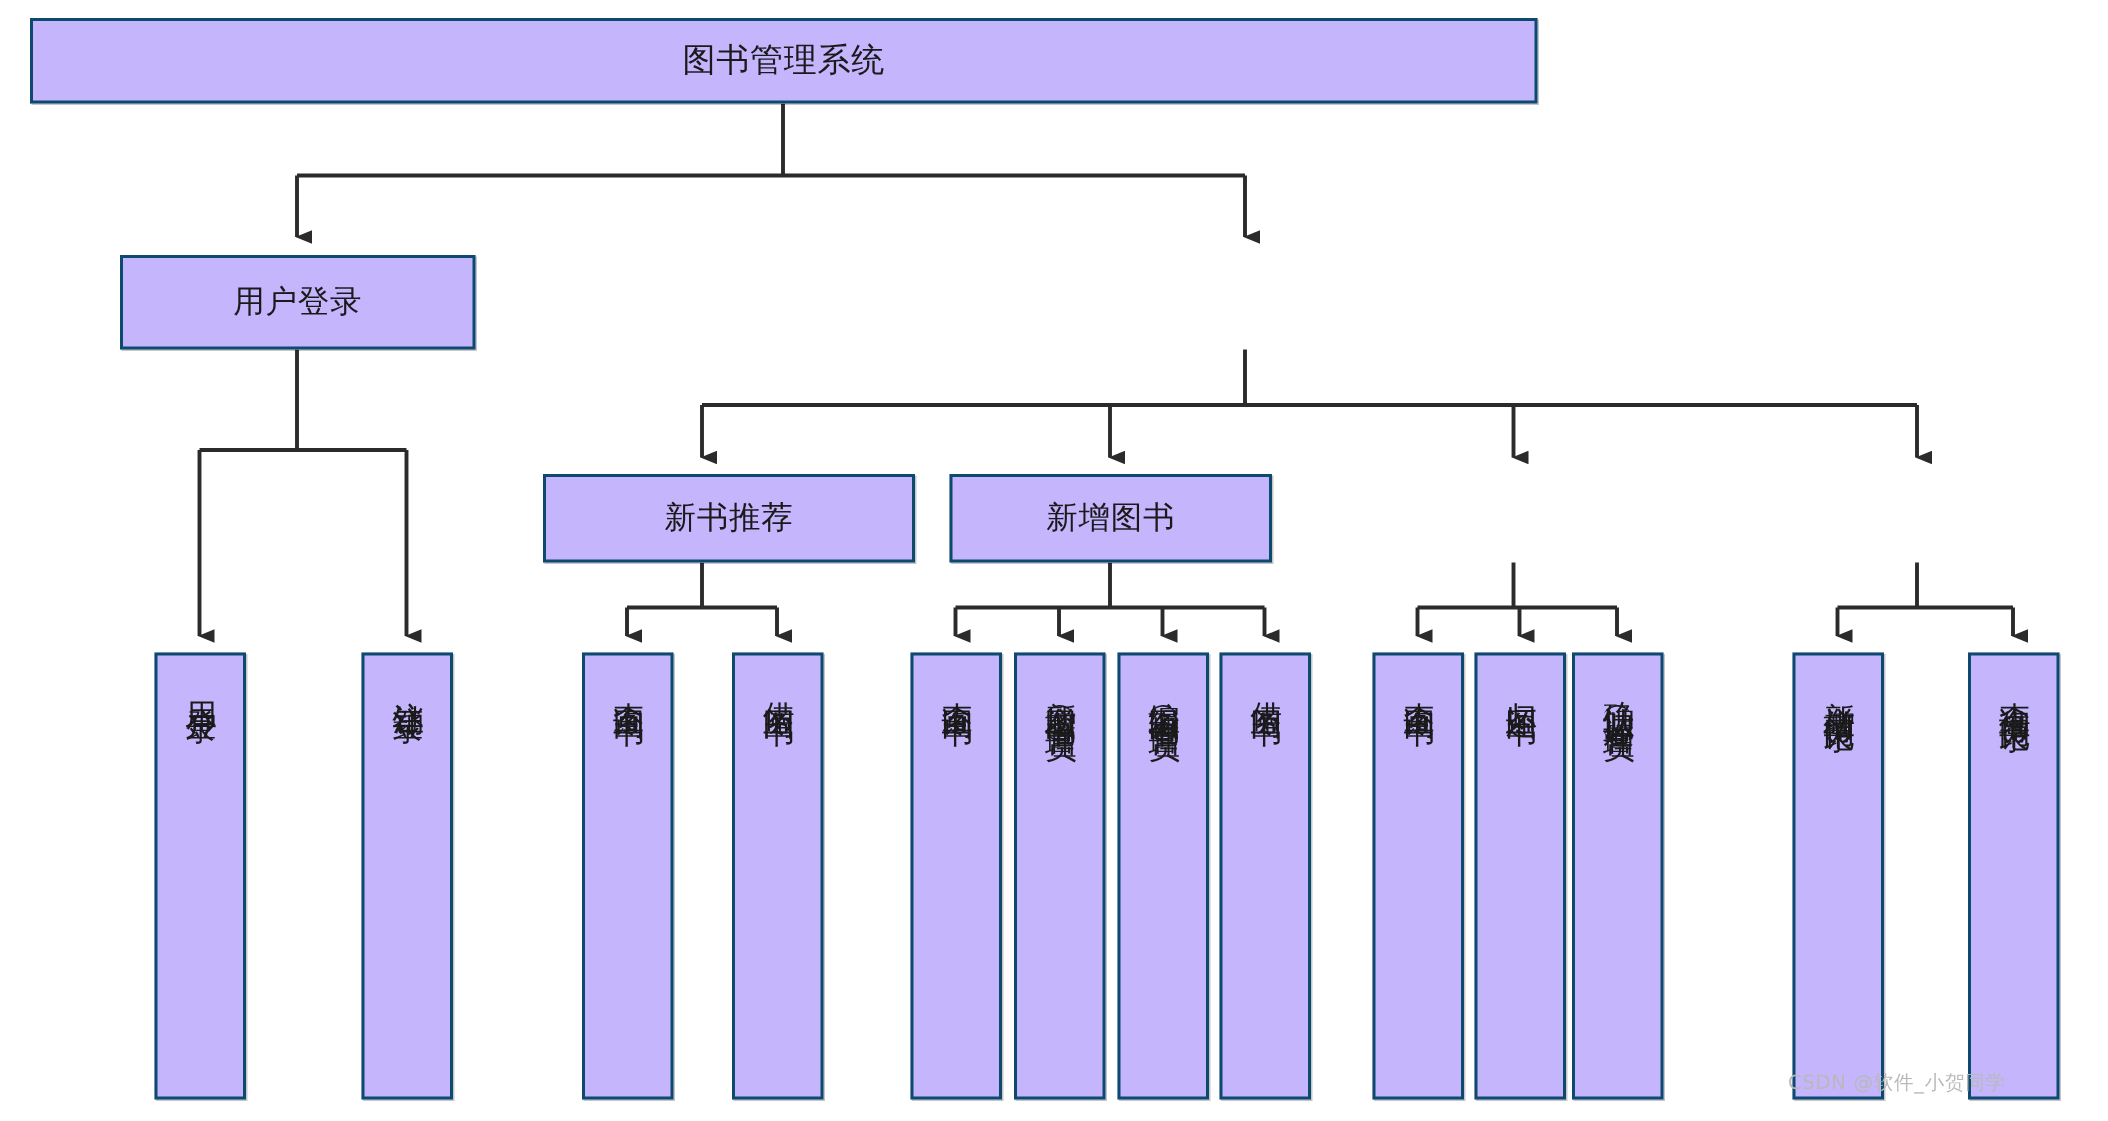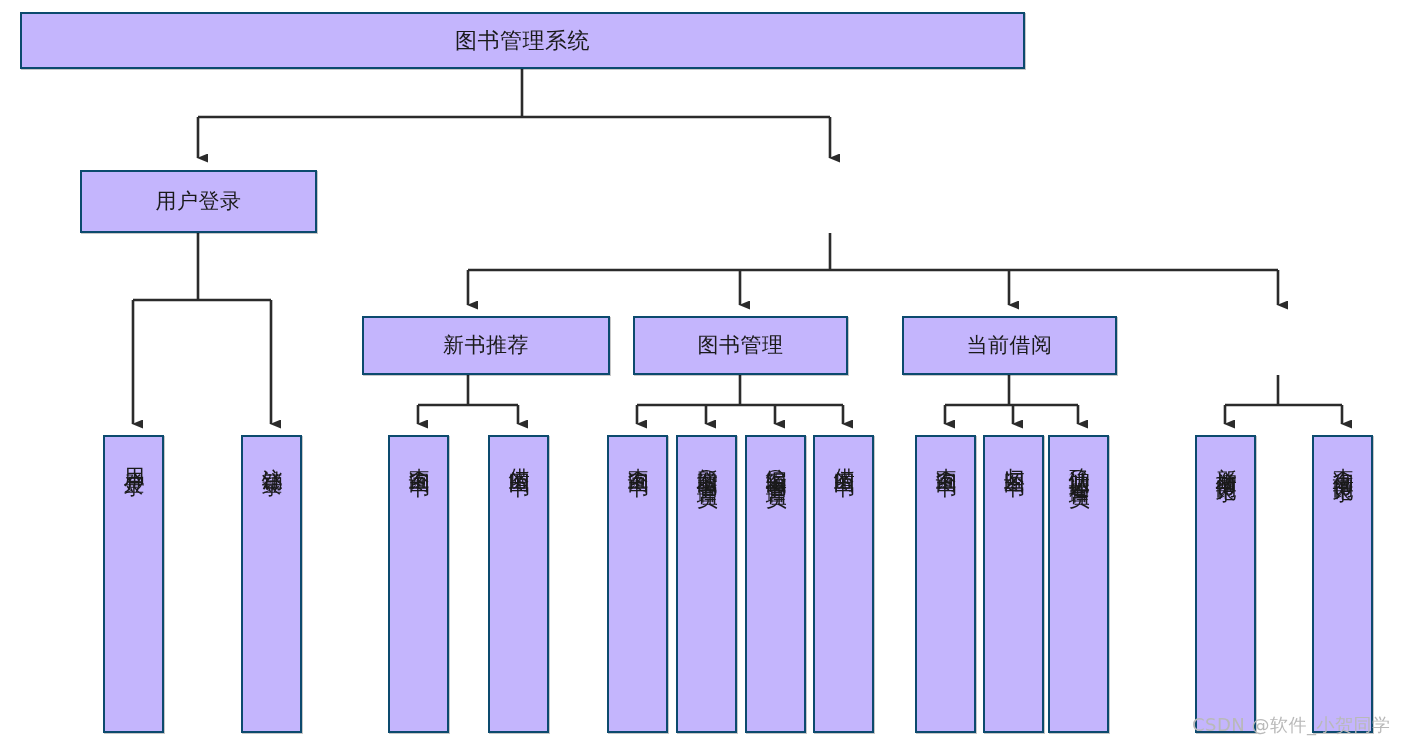--- a/index.html
+++ b/index.html
@@ -57,21 +57,21 @@
     letter-spacing: 3px;
     white-space: normal;
     max-height: 270px;
   }
   .node.root .node-label {
     font-size: 22px;
   }
   .watermark {
     position: absolute;
     color: #b9b9b9;
-    font-size: 18px;
+    font-size: 13px;
     letter-spacing: 0.5px;
     white-space: nowrap;
     user-select: none;
   }
 </style>
 </head>
 <body>
 
 <div id="diagram-root">
 
@@ -135,24 +135,21 @@
   </div>
 
   <div class="node" style="left:80px; top:170px; width:237px; height:63px;">
     <span class="node-label">用户登录</span>
   </div>
 
   <div class="node" style="left:362px; top:316px; width:248px; height:59px;">
     <span class="node-label">新书推荐</span>
   </div>
   <div class="node" style="left:633px; top:316px; width:215px; height:59px;">
-    <span class="node-label">图书管理</span>
-  </div>
-  <div class="node" style="left:902px; top:316px; width:215px; height:59px;">
-    <span class="node-label">当前借阅</span>
+    <span class="node-label">新增图书</span>
   </div>
 
   <div class="node vertical" style="left:103px; top:435px; width:61px; height:298px;">
     <span class="node-label">用户登录</span>
   </div>
   <div class="node vertical" style="left:241px; top:435px; width:61px; height:298px;">
     <span class="node-label">注销登录</span>
   </div>
 
   <div class="node vertical" style="left:388px; top:435px; width:61px; height:298px;">

